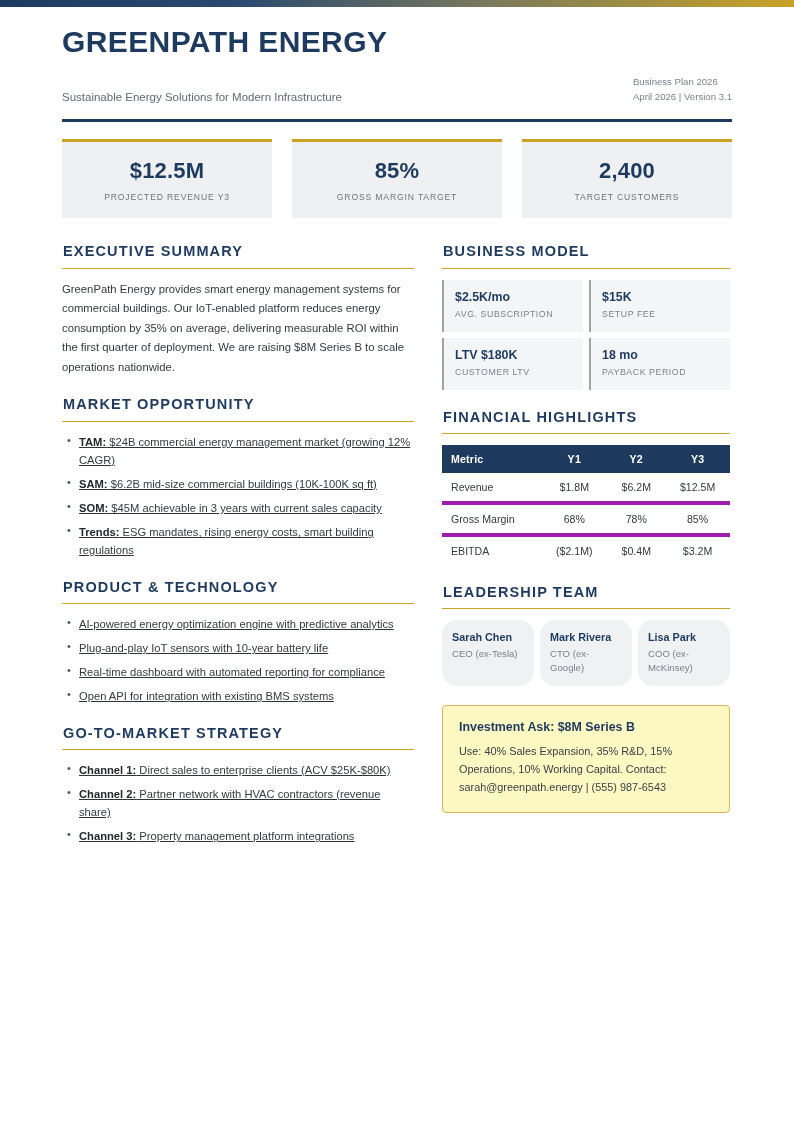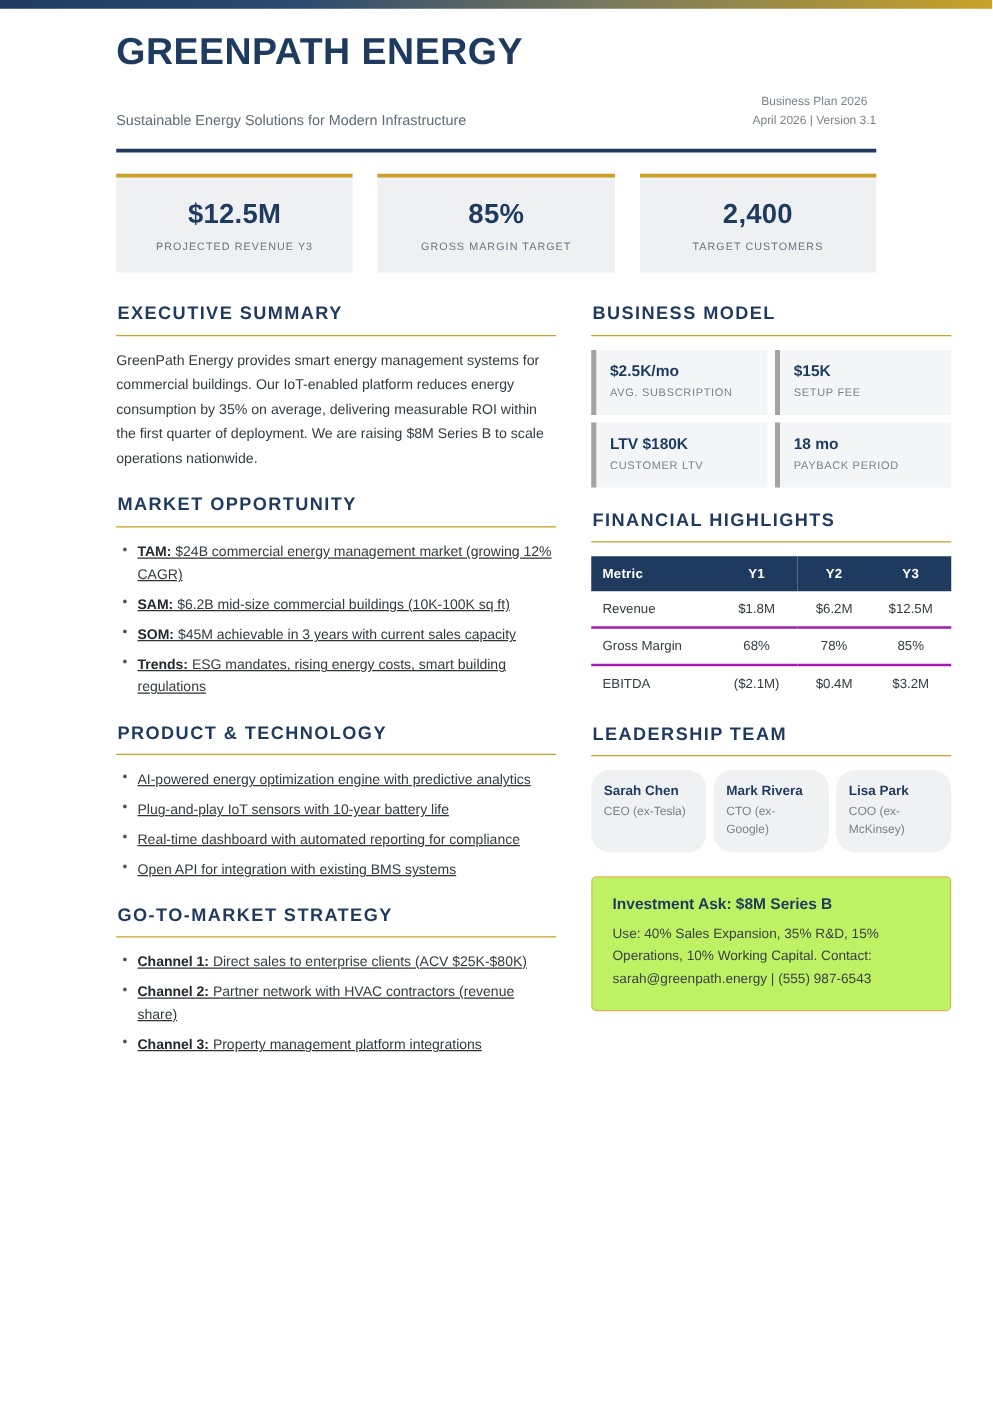--- a/index.html
+++ b/index.html
@@ -21,21 +21,21 @@
     box-sizing: border-box;
     overflow: hidden;
     background: #ffffff;
   }
   .topbar {
     height: 7px;
     width: 100%;
     background: linear-gradient(to right, #1e3a5f 0%, #2b4a70 30%, #7b7a5c 62%, #c9a227 100%);
   }
   .content {
-    padding: 0 93px;
+    padding: 0 62px;
     box-sizing: border-box;
   }
 
   
   .masthead {
     padding-top: 18px;
   }
   .company-name {
     font-size: 30px;
     font-weight: bold;
@@ -49,21 +49,21 @@
     justify-content: space-between;
     align-items: flex-end;
     margin-top: 14px;
   }
   .tagline {
     font-size: 11.5px;
     color: #5e6a75;
     line-height: 1.4;
   }
   .header-meta {
-    text-align: center;
+    text-align: left;
     font-size: 9.6px;
     color: #7a828b;
     line-height: 1.65;
   }
   .header-rule {
     border-top: 3px solid #1e3a5f;
     margin-top: 14px;
   }
 
   
@@ -157,21 +157,21 @@
   }
 
   
   .bm-grid {
     display: grid;
     grid-template-columns: 1fr 1fr;
     gap: 6px 6px;
   }
   .bm-cell {
     background: #f3f5f7;
-    border-left: 4px solid #a3a3a3;
+    border-left: 2px solid #a3a3a3;
     padding: 10px 11px 11px;
     box-sizing: border-box;
   }
   .bm-value {
     font-size: 12.4px;
     font-weight: bold;
     color: #1e3a5f;
     line-height: 1.25;
   }
   .bm-label {
@@ -198,21 +198,21 @@
     letter-spacing: 0.2px;
     margin-top: 36px;
   }
   table.fin thead th.metric-col {
     text-align: left;
   }
   table.fin tbody td {
     padding: 8px 9px;
     text-align: center;
     color: #333a40;
-    border-bottom: 2px solid #a21caf;
+    border-bottom: 4px solid #a21caf;
   }
   table.fin tbody td.metric-col {
     text-align: left;
   }
   table.fin tbody tr:last-child td { border-bottom: none; }
 
   
   .team-row {
     display: flex;
     gap: 6px;
@@ -234,21 +234,21 @@
   .team-role {
     margin-top: 3px;
     font-size: 9.6px;
     color: #79818a;
     line-height: 1.38;
   }
 
   
   .invest-box {
     margin-top: 19px;
-    background: #bef264;
+    background: #fef9c3;
     border: 1.5px solid #d9b65a;
     border-radius: 4px;
     padding: 14px 16px 16px;
     box-sizing: border-box;
   }
   .invest-title {
     font-size: 12.4px;
     font-weight: bold;
     color: #1e3a5f;
     line-height: 1.25;

